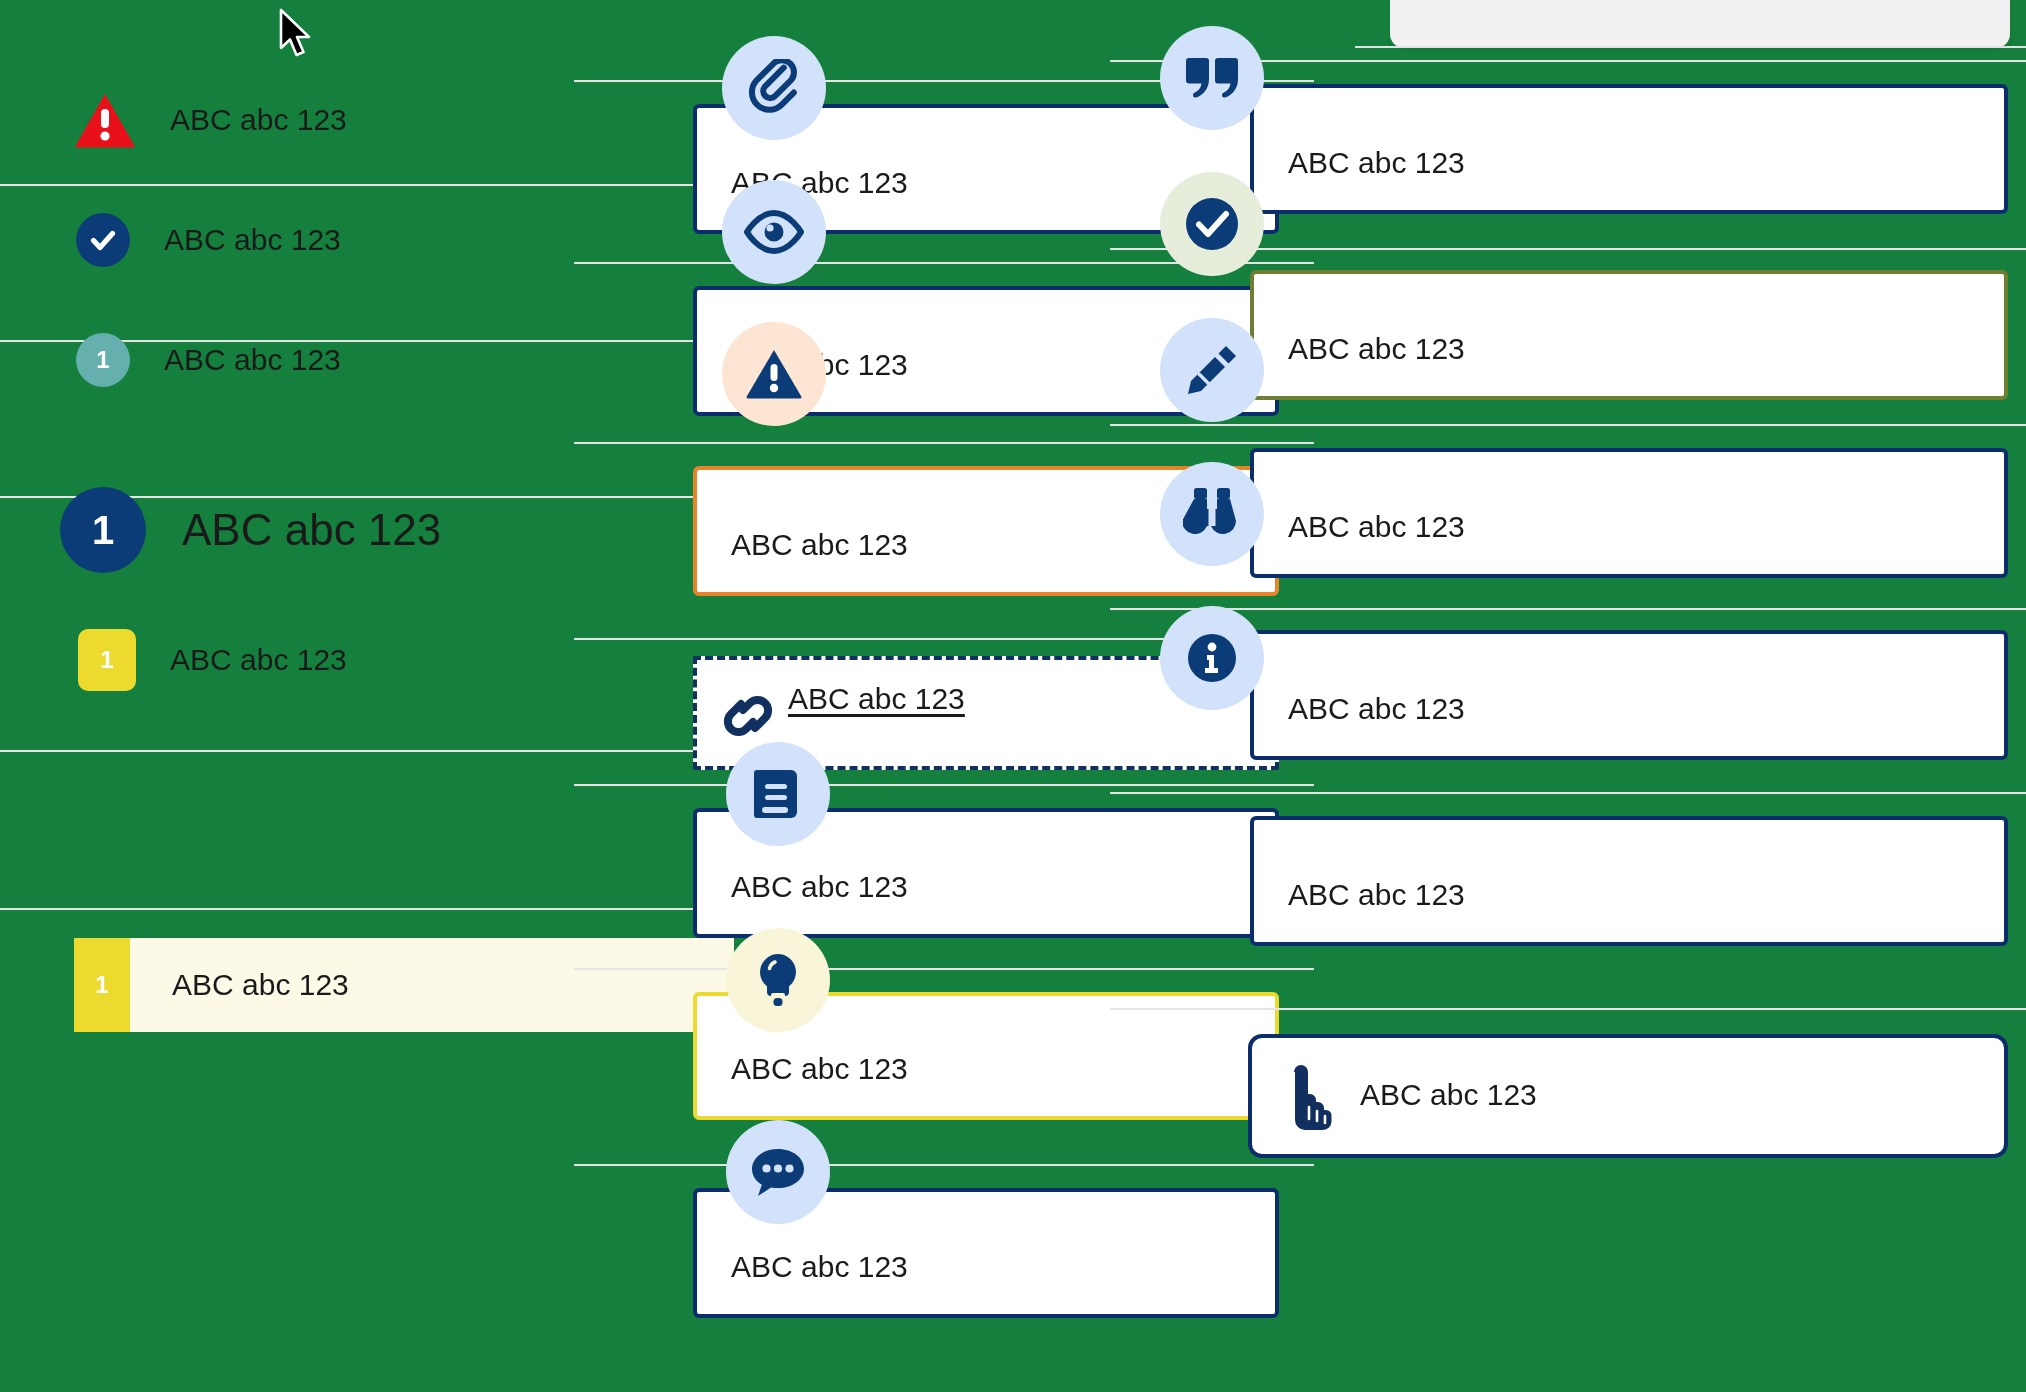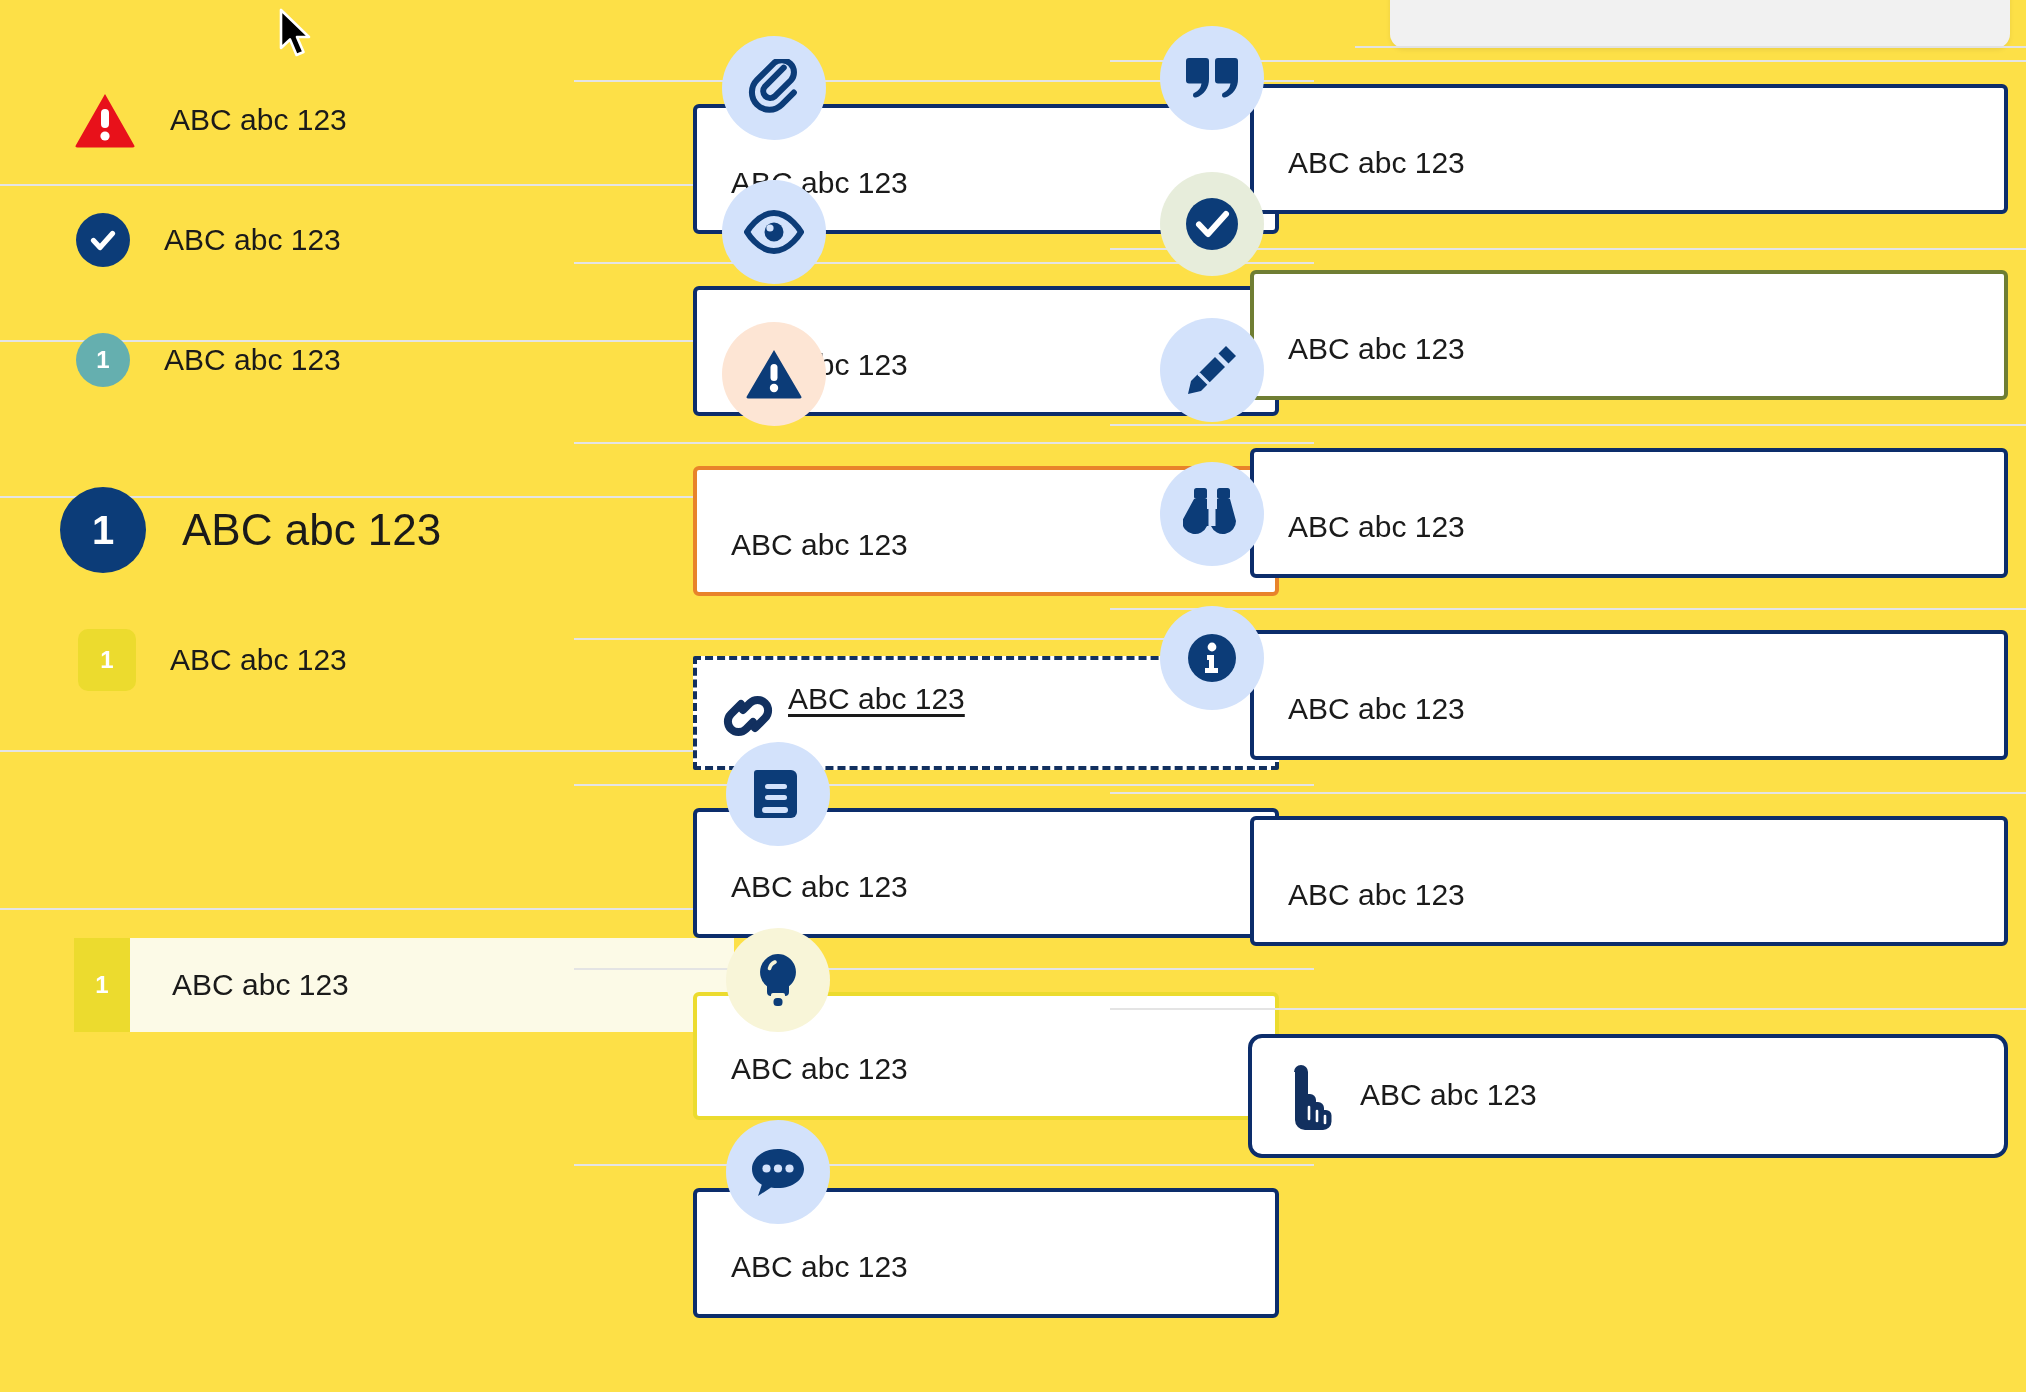--- a/index.html
+++ b/index.html
@@ -10,21 +10,21 @@
     height: 1392px;
     background: #ffffff;
     font-family: "Liberation Sans", "DejaVu Sans", sans-serif;
     overflow: hidden;
   }
 
   #stage {
     position: relative;
     width: 2026px;
     height: 1392px;
-    background: #fde047;
+    background: #15803d;
   }
 
   
   .ghost-panel {
     position: absolute;
     left: 1390px;
     top: -46px;
     width: 620px;
     height: 94px;
     background: #f1f1f1;

